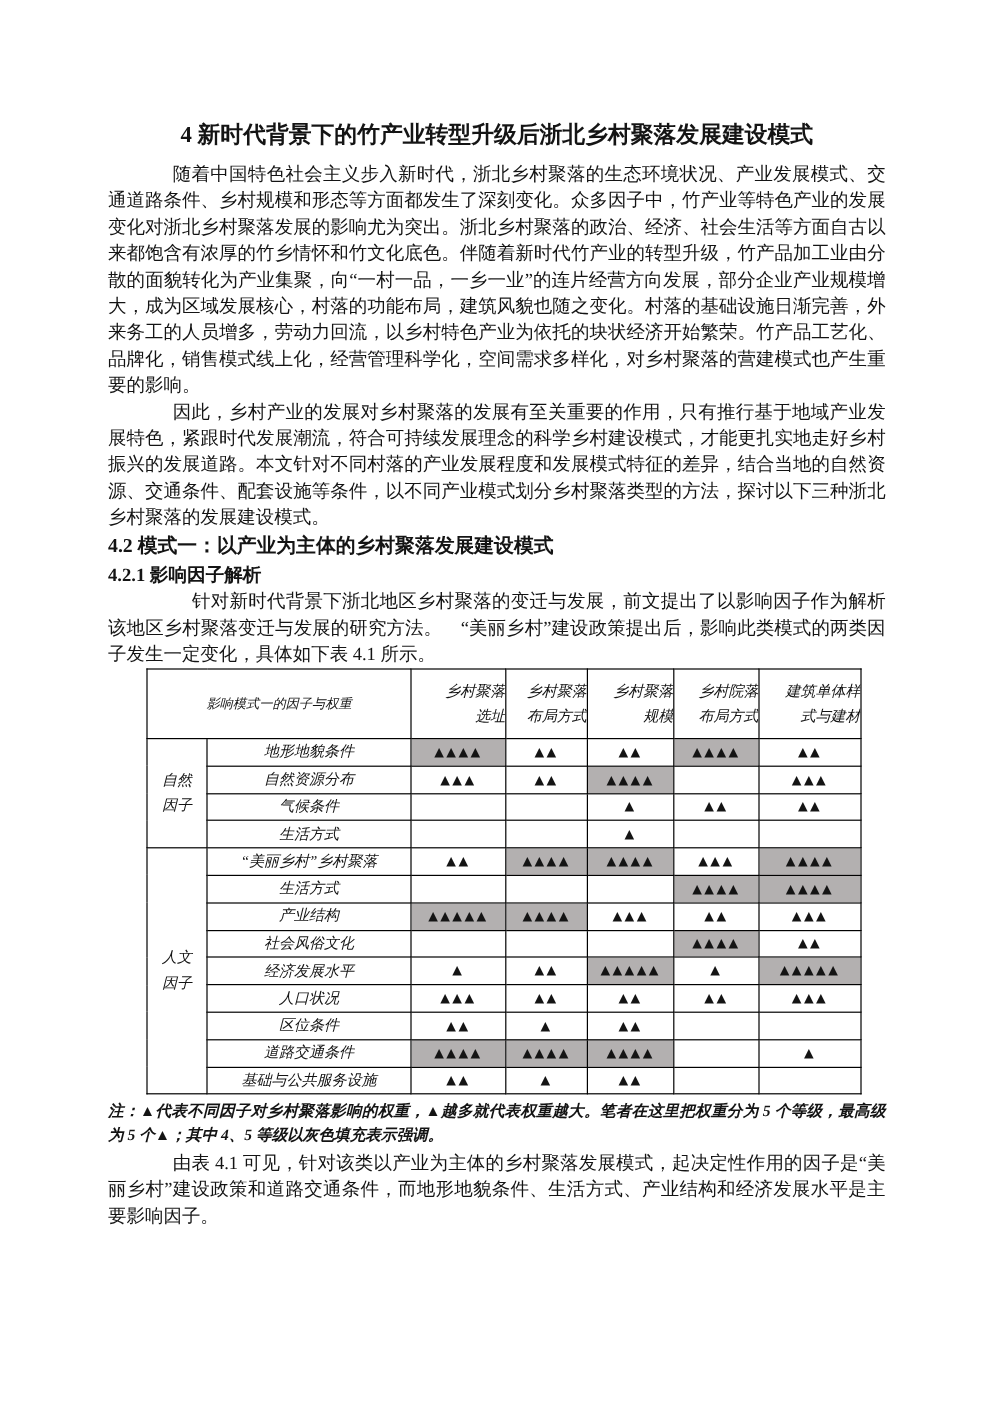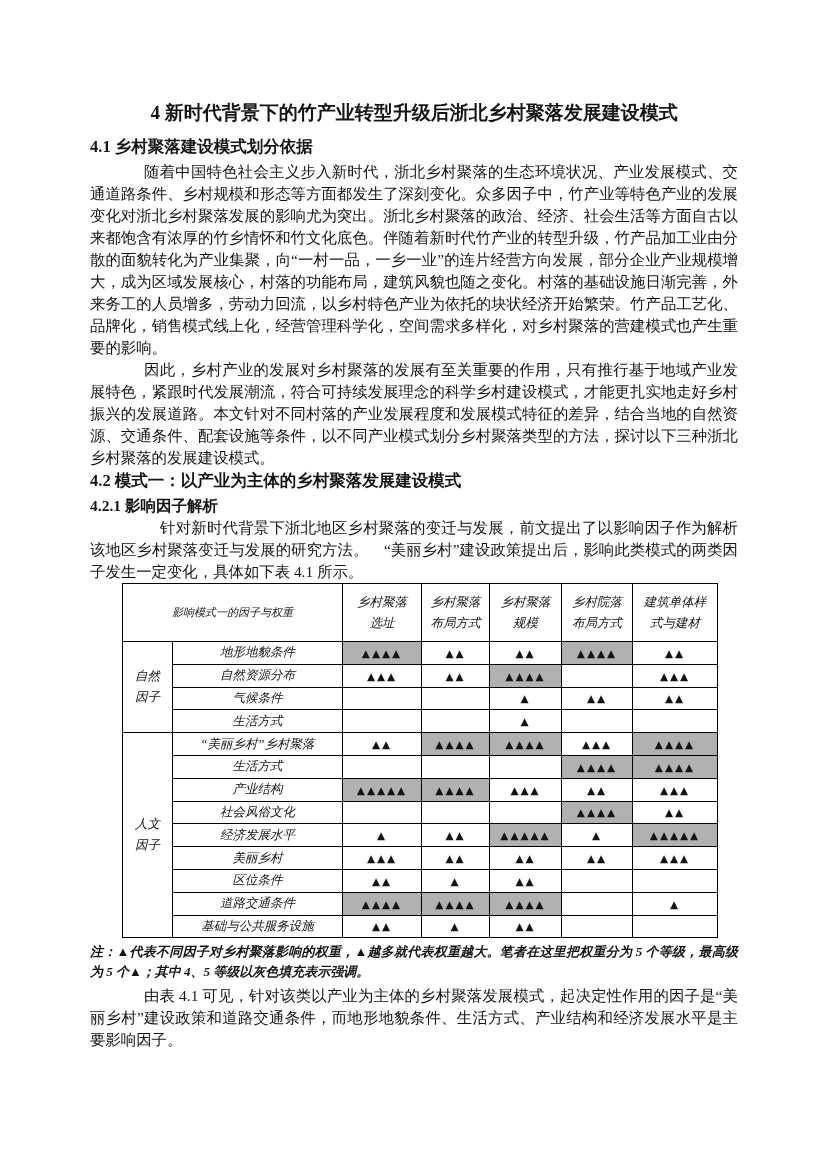--- a/index.html
+++ b/index.html
@@ -64,20 +64,21 @@
     font-style: italic;
     height: 57px;
   }
   .weights th.colh {
     font-weight: normal;
     font-size: 12.5px;
     font-style: italic;
     line-height: 21px;
     white-space: pre-line;
     height: 57px;
+    text-align: right;
   }
   .weights td.group {
     font-size: 12.5px;
     font-style: italic;
     line-height: 21px;
     white-space: pre-line;
   }
   .weights td.factor {
     font-size: 12.5px;
     font-style: italic;
@@ -99,21 +100,20 @@
     font-weight: bold;
   }
 </style>
 </head>
 <body>
 
 <div class="page">
 
   <h1 class="doc-title">4 新时代背景下的竹产业转型升级后浙北乡村聚落发展建设模式</h1>
 
-  <h2 class="h2">4.1 乡村聚落建设模式划分依据</h2>
 
   <p class="body">随着中国特色社会主义步入新时代，浙北乡村聚落的生态环境状况、产业发展模式、交通道路条件、乡村规模和形态等方面都发生了深刻变化。众多因子中，竹产业等特色产业的发展变化对浙北乡村聚落发展的影响尤为突出。浙北乡村聚落的政治、经济、社会生活等方面自古以来都饱含有浓厚的竹乡情怀和竹文化底色。伴随着新时代竹产业的转型升级，竹产品加工业由分散的面貌转化为产业集聚，向“一村一品，一乡一业”的连片经营方向发展，部分企业产业规模增大，成为区域发展核心，村落的功能布局，建筑风貌也随之变化。村落的基础设施日渐完善，外来务工的人员增多，劳动力回流，以乡村特色产业为依托的块状经济开始繁荣。竹产品工艺化、品牌化，销售模式线上化，经营管理科学化，空间需求多样化，对乡村聚落的营建模式也产生重要的影响。</p>
 
   <p class="body">因此，乡村产业的发展对乡村聚落的发展有至关重要的作用，只有推行基于地域产业发展特色，紧跟时代发展潮流，符合可持续发展理念的科学乡村建设模式，才能更扎实地走好乡村振兴的发展道路。本文针对不同村落的产业发展程度和发展模式特征的差异，结合当地的自然资源、交通条件、配套设施等条件，以不同产业模式划分乡村聚落类型的方法，探讨以下三种浙北乡村聚落的发展建设模式。</p>
 
   <h2 class="h2">4.2 模式一：以产业为主体的乡村聚落发展建设模式</h2>
 
   <h3 class="h3">4.2.1 影响因子解析</h3>
 
   <p class="body indent-lg">针对新时代背景下浙北地区乡村聚落的变迁与发展，前文提出了以影响因子作为解析该地区乡村聚落变迁与发展的研究方法。　“美丽乡村”建设政策提出后，影响此类模式的两类因子发生一定变化，具体如下表 4.1 所示。</p>
@@ -215,21 +215,21 @@
         </tr>
         <tr>
           <td class="factor">经济发展水平</td>
           <td class="tri">▲</td>
           <td class="tri">▲▲</td>
           <td class="tri emph" style="background: rgb(179, 176, 176);">▲▲▲▲▲</td>
           <td class="tri">▲</td>
           <td class="tri emph" style="background: rgb(179, 176, 176);">▲▲▲▲▲</td>
         </tr>
         <tr>
-          <td class="factor">美丽乡村</td>
+          <td class="factor">人口状况</td>
           <td class="tri">▲▲▲</td>
           <td class="tri">▲▲</td>
           <td class="tri">▲▲</td>
           <td class="tri">▲▲</td>
           <td class="tri">▲▲▲</td>
         </tr>
         <tr>
           <td class="factor">区位条件</td>
           <td class="tri">▲▲</td>
           <td class="tri">▲</td>

